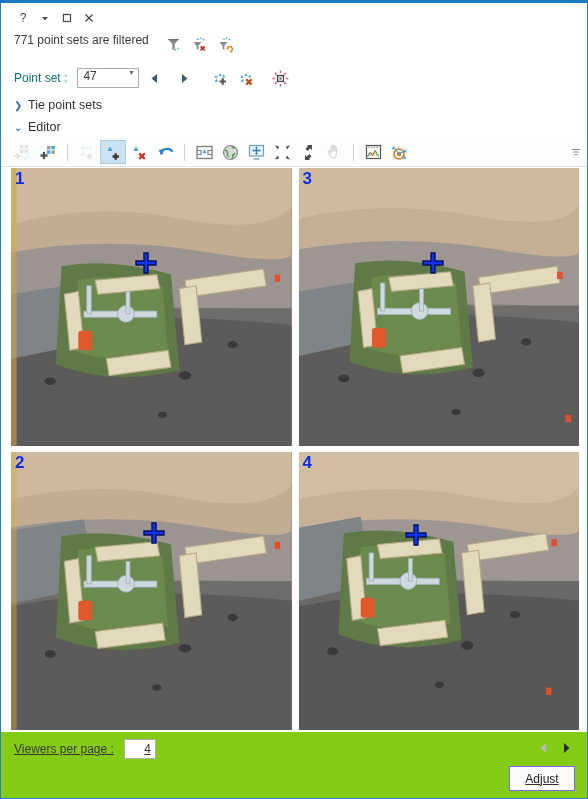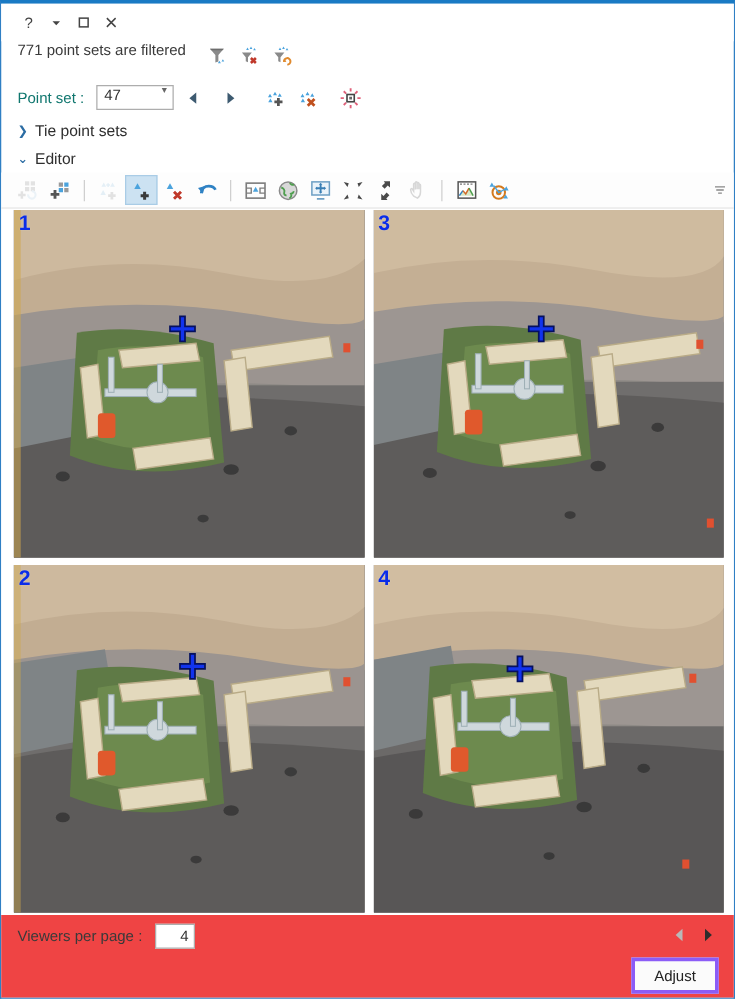--- a/index.html
+++ b/index.html
@@ -80,31 +80,31 @@
   .viewer{position:relative;overflow:hidden;background:#8d8d8d;}
   .viewer .num{
     position:absolute;left:4px;top:1px;z-index:6;
     font-size:17px;font-weight:bold;color:#0a2ce8;
     font-family:"Liberation Sans",sans-serif;
     text-shadow:0 0 1px rgba(255,255,255,.4);
   }
   .scene{position:absolute;inset:0;}
   .cross{position:absolute;z-index:5;width:24px;height:24px;transform:translate(-50%,-50%);}
   
-  .footer{flex:0 0 66px;background:#ef4444;position:relative;}
+  .footer{flex:0 0 66px;background:#84cc16;position:relative;text-decoration:underline;}
   .vrow{display:flex;align-items:center;height:34px;padding-left:13px;}
   .vlabel{font-size:12px;color:#3a3a3a;margin-right:10px;}
   .numbox{
     width:32px;height:20px;border:1px solid #adadad;background:#fff;box-sizing:border-box;
     font-size:12px;color:#333;text-align:right;padding-right:4px;line-height:18px;
   }
   .pager{margin-left:auto;display:flex;align-items:center;padding-right:14px;gap:10px;}
   .adjustrow{display:flex;justify-content:flex-end;padding-right:12px;}
   .adjust{
-    width:64px;height:23px;border:3px solid #8b5cf6;background:#fbfbfb;
+    width:64px;height:23px;border:1px solid #8b5cf6;background:#fbfbfb;
     font-size:12px;color:#222;display:flex;align-items:center;justify-content:center;cursor:default;
   }
 </style>
 </head>
 <body>
 
 <div class="window">
 
   <div class="titlebar">
     <div class="tbtns">

